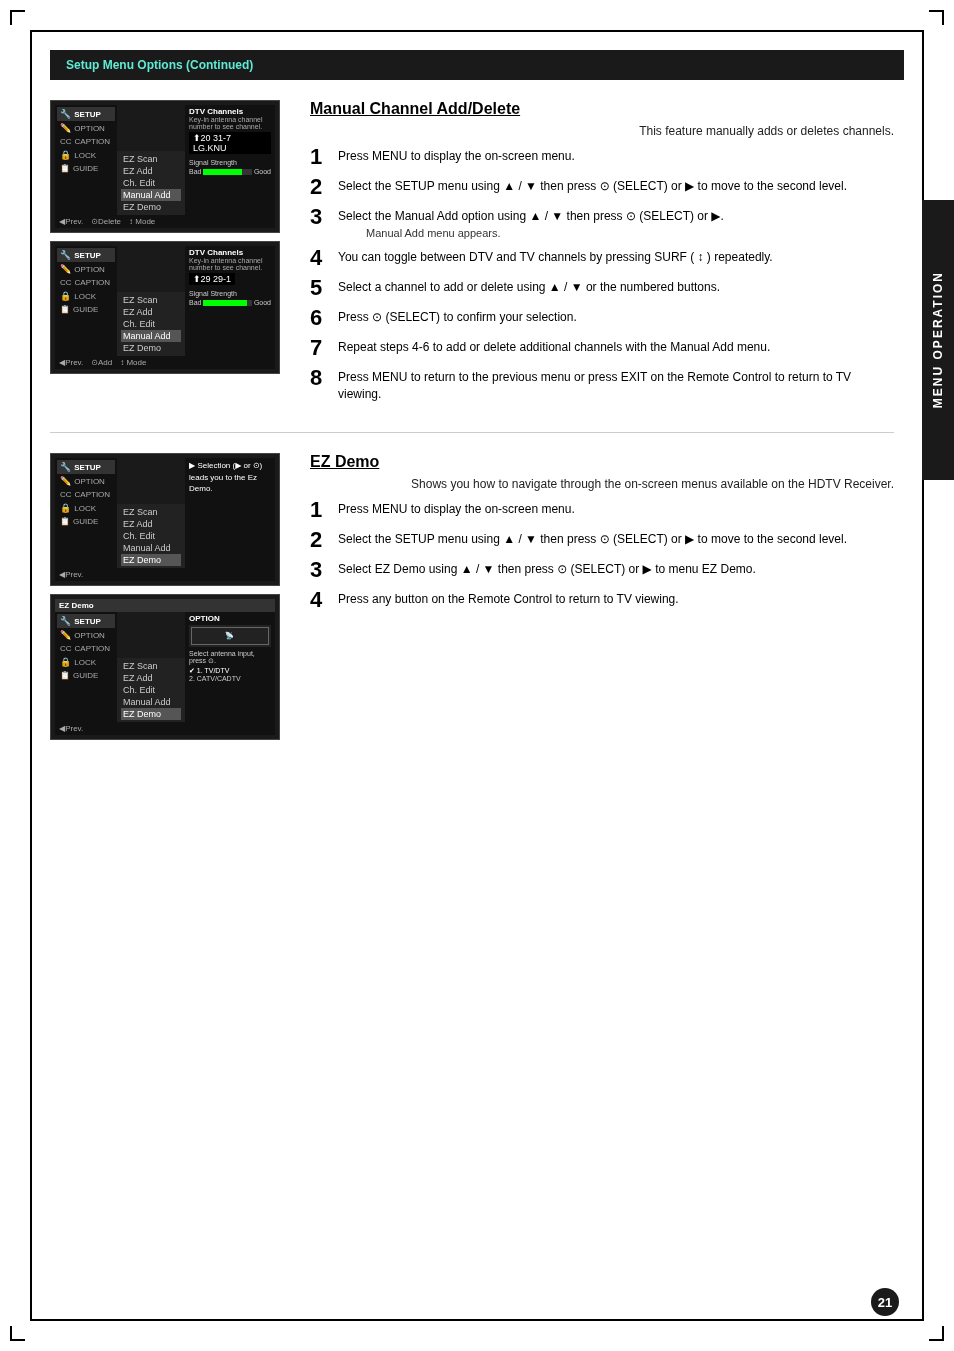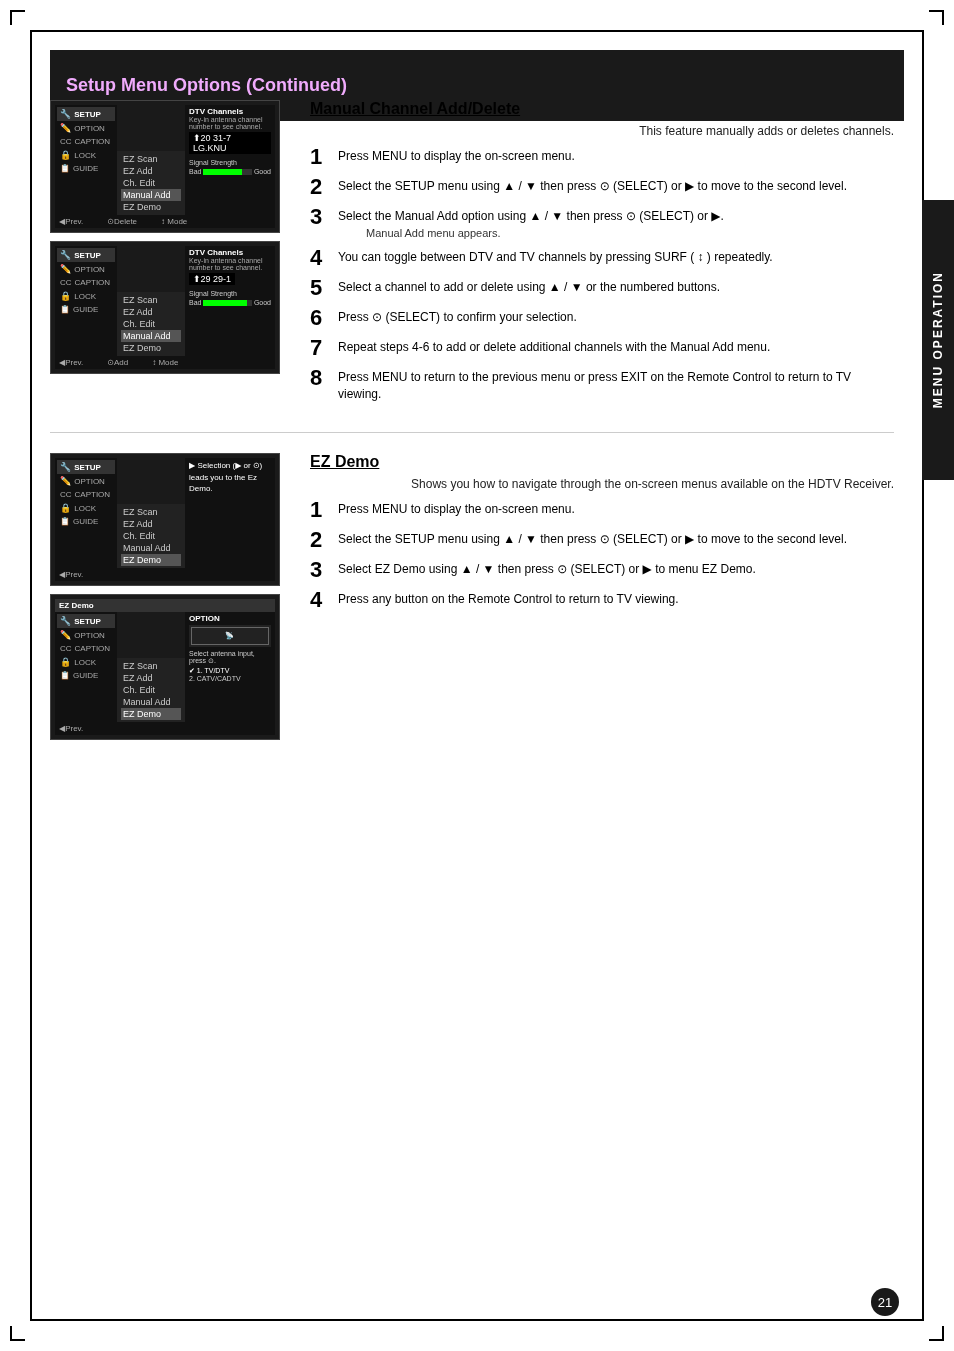--- a/index.html
+++ b/index.html
@@ -47,23 +47,23 @@
       text-transform: uppercase;
     }
 
     
     .title-bar {
       position: absolute;
       top: 50px;
       left: 50px;
       right: 50px;
       background: #1a1a1a;
-      color: #f0abfc;
-      padding: 25px 16px;
-      font-size: 18px;
+      color: #5eead4;
+      padding: 8px 16px;
+      font-size: 12px;
       font-weight: bold;
     }
 
     
     .content-area {
       position: absolute;
       top: 100px;
       left: 50px;
       right: 60px;
       bottom: 50px;
@@ -180,21 +180,21 @@
       height: 100%;
       background: #0f0;
     }
 
     .menu-footer {
       background: #111;
       padding: 2px 4px;
       font-size: 8px;
       color: #aaa;
       display: flex;
-      gap: 24px;
+      gap: 8px;
     }
 
     
     .steps-list {
       list-style: none;
     }
 
     .step-item {
       display: flex;
       align-items: flex-start;
@@ -254,21 +254,21 @@
       right: 55px;
       background: #1a1a1a;
       color: #fff;
       width: 28px;
       height: 28px;
       border-radius: 50%;
       display: flex;
       align-items: center;
       justify-content: center;
       font-size: 13px;
-      font-weight: normal;
+      font-weight: bold;
     }
   </style>
 </head>
 <body>
 
 <div class="corner-tl"></div>
 <div class="corner-tr"></div>
 <div class="corner-bl"></div>
 <div class="corner-br"></div>
 

